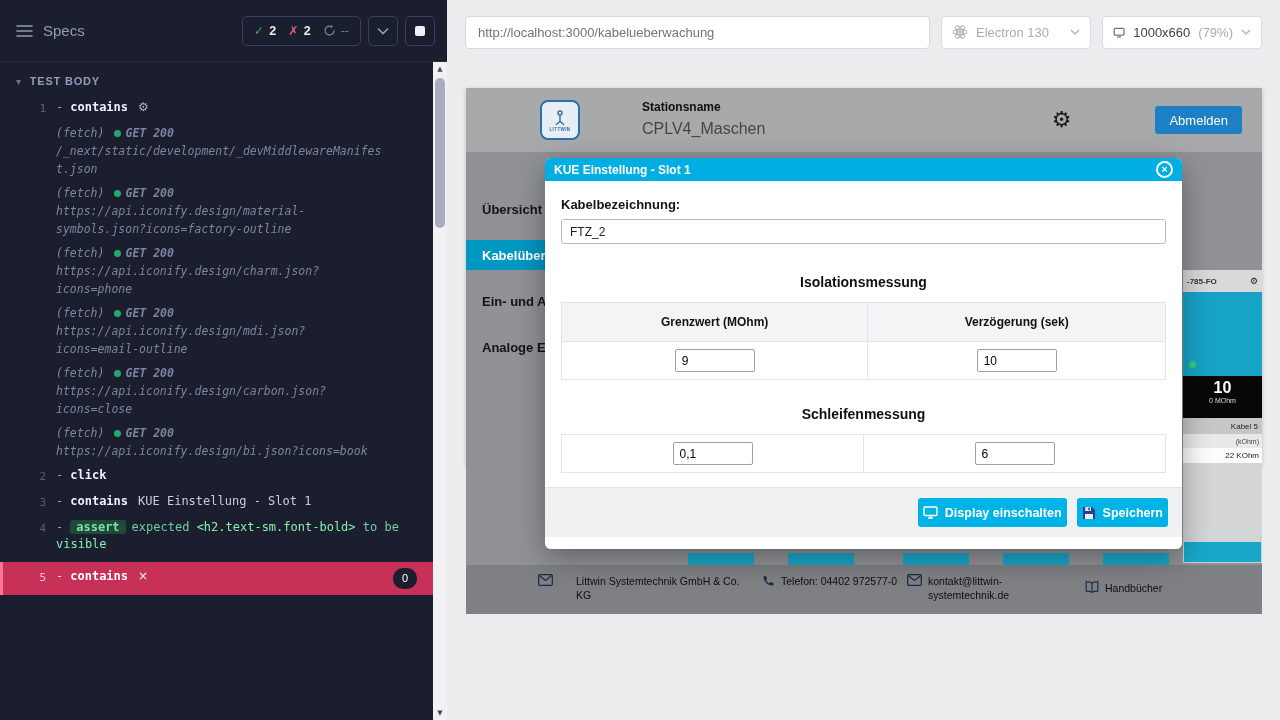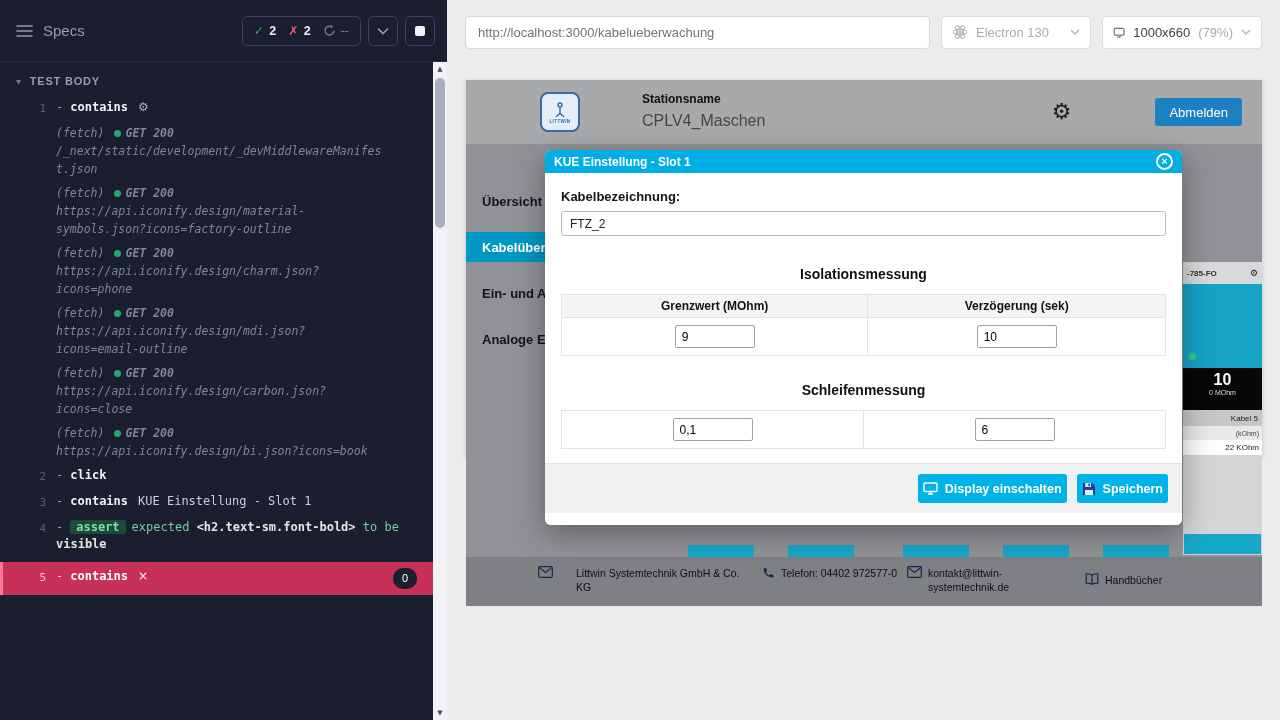--- a/index.html
+++ b/index.html
@@ -38,40 +38,40 @@
   .cmd-body{flex:1;padding-right:8px;}
   .cmd-body::before{content:"-";color:#9aa0bd;margin-right:7px;}
   .method{font-weight:bold;color:#eef0fa;}
   .arg{margin-left:10px;}
   .arg.glyph{font-family:"DejaVu Sans",sans-serif;color:#aab0cc;}
   .fetch{width:332px;margin-left:56px;padding:3px 0;font-size:11.5px;line-height:18px;font-style:italic;color:#7e84a0;overflow-wrap:anywhere;}
   .dot{display:inline-block;width:7px;height:7px;border-radius:50%;background:#23a96f;margin:0 4px 0 10px;}
   .fetch .status{font-weight:bold;}
   .assert-pill{background:#1d4b37;color:#7ee0ac;border-radius:3px;padding:0 6px;font-weight:bold;margin-right:6px;}
   .assert-msg{color:#6fcf9f;}
-  .assert-strong{font-weight:bold;color:#e5e5e5;}
+  .assert-strong{font-weight:normal;color:#86efac;}
   .cmd.failed{background:#c73057;border-left:3px solid #ff7795;margin-top:5px;padding-top:6px;padding-bottom:6px;color:#ffdfe8;}
   .cmd.failed .cmd-num{color:#f5c4d2;flex-basis:53px;}
   .cmd.failed .cmd-body::before{color:#ffdfe8;}
   .cmd.failed .method{color:#fff;}
   .cmd.failed .arg{color:#fff;font-family:"DejaVu Sans",sans-serif;}
   .count-badge{align-self:center;background:#1b1e2e;color:#fff;border-radius:10px;padding:2px 9px;font-size:11px;font-family:"Liberation Sans",sans-serif;margin-right:8px;}
 
   
   .stage{position:absolute;left:447px;top:0;right:0;bottom:0;background:#ececee;}
   .topbar{height:64px;display:flex;align-items:center;gap:11px;padding:0 18px;box-sizing:border-box;}
   .url-input{flex:1;height:33px;background:#fff;border:1px solid #d7d9dd;border-radius:4px;color:#70757d;font-size:13px;padding:0 12px;font-family:"Liberation Sans",sans-serif;box-sizing:border-box;outline:none;}
   .select{height:33px;background:#fff;border:1px solid #dadce1;border-radius:4px;display:flex;align-items:center;gap:8px;padding:0 10px;font-size:13px;box-sizing:border-box;cursor:pointer;}
   .browser-select{width:150px;color:#a7acb4;}
   .viewport-select{width:160px;color:#3d4349;}
   .zoom{color:#a7acb4;}
   .chev{margin-left:auto;display:flex;}
 
   
-  .aut{position:absolute;left:19px;top:80px;width:796px;height:378px;background:#0c4a6e;box-shadow:0 1px 4px rgba(0,0,0,.18);}
+  .aut{position:absolute;left:19px;top:88px;width:796px;height:378px;background:#0c4a6e;box-shadow:0 1px 4px rgba(0,0,0,.18);}
   .aut-header{height:64px;background:#a8a9ab;display:flex;align-items:center;padding:0 20px;box-sizing:border-box;}
   .logo{width:40px;height:40px;margin-left:54px;border:2px solid #2d6fb0;border-radius:8px;background:#e7eef6;display:flex;flex-direction:column;align-items:center;justify-content:center;box-sizing:border-box;}
   .logo-text{font-size:4.5px;font-weight:bold;color:#2d6fb0;letter-spacing:.4px;}
   .station{margin-left:62px;line-height:1.55;}
   .station-label{font-size:12px;font-weight:bold;color:#0f0f0f;}
   .station-value{font-size:16px;color:#454545;}
   .aut-gear{margin-left:auto;margin-right:84px;font-size:22px;color:#1a1a1a;font-family:"DejaVu Sans",sans-serif;line-height:1;cursor:pointer;}
   .logout-btn{height:28px;background:#1d80c4;border:none;border-radius:3px;color:#fff;font-size:13px;padding:0 14px;font-family:"Liberation Sans",sans-serif;cursor:pointer;}
 
   .aut-body{position:relative;height:413px;overflow:hidden;background:#919295;}
@@ -107,21 +107,21 @@
   .modal{position:absolute;left:79px;top:70px;width:637px;background:#fff;border-radius:6px;overflow:hidden;box-shadow:0 8px 30px rgba(0,0,0,.35);z-index:10;}
   .modal-header{height:23px;background:#00aee4;display:flex;align-items:center;padding:0 9px;}
   .modal-title{font-size:12px;font-weight:bold;color:#fff;}
   .modal-close{margin-left:auto;width:17px;height:17px;border:2px solid #fff;border-radius:50%;color:#fff;font-size:11px;line-height:13px;text-align:center;font-weight:bold;box-sizing:border-box;cursor:pointer;}
   .modal-body{padding:10px 16px 0;}
   .field-label{font-size:13px;font-weight:bold;margin:6px 0 7px;color:#151515;}
   .text-input{width:100%;box-sizing:border-box;height:25px;border:1px solid #b7babf;border-radius:3px;font-size:12px;padding:0 8px;color:#222;font-family:"Liberation Sans",sans-serif;outline:none;}
   .section-title{text-align:center;font-size:14px;font-weight:bold;margin:30px 0 12px;color:#101010;}
   .section-title.second{margin-top:26px;}
   table.param{width:100%;border-collapse:collapse;}
-  table.param th{background:#f3f4f6;border:1px solid #e3e4e7;font-size:12px;padding:4px 4px;text-align:center;color:#111;font-weight:bold;}
+  table.param th{background:#f3f4f6;border:1px solid #e3e4e7;font-size:12px;padding:12px 4px;text-align:center;color:#111;font-weight:bold;}
   table.param td{border:1px solid #e3e4e7;padding:7px;text-align:center;}
   .cell-input{width:80px;height:23px;border:1px solid #9ba1a8;border-radius:2px;font-size:12px;padding:0 6px;box-sizing:border-box;font-family:"Liberation Sans",sans-serif;outline:none;}
   .modal-footer{margin-top:14px;background:#f0f1f3;border-top:1px solid #e2e3e6;padding:10px 14px;display:flex;justify-content:flex-end;gap:10px;}
   .modal-pad{height:12px;background:#fff;}
   .btn-cyan{height:29px;background:#00b3e6;border:none;border-radius:3px;color:#fff;font-size:12.5px;font-weight:bold;display:inline-flex;align-items:center;gap:7px;padding:0 5px;font-family:"Liberation Sans",sans-serif;cursor:pointer;}
 </style>
 </head>
 <body>
 
 <div class="screen">

